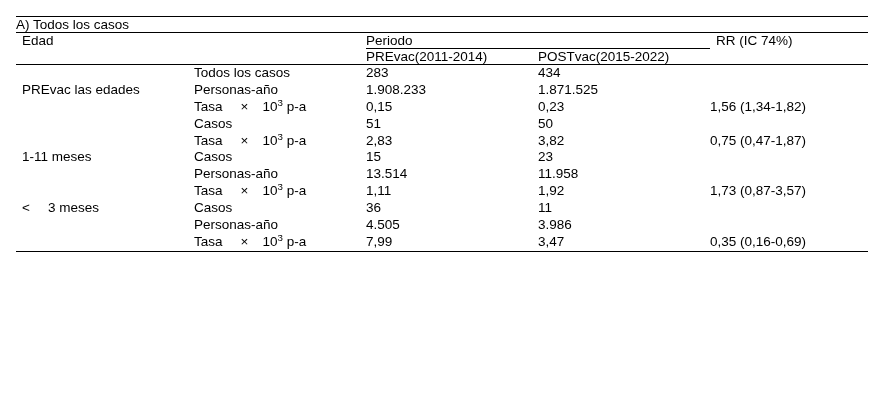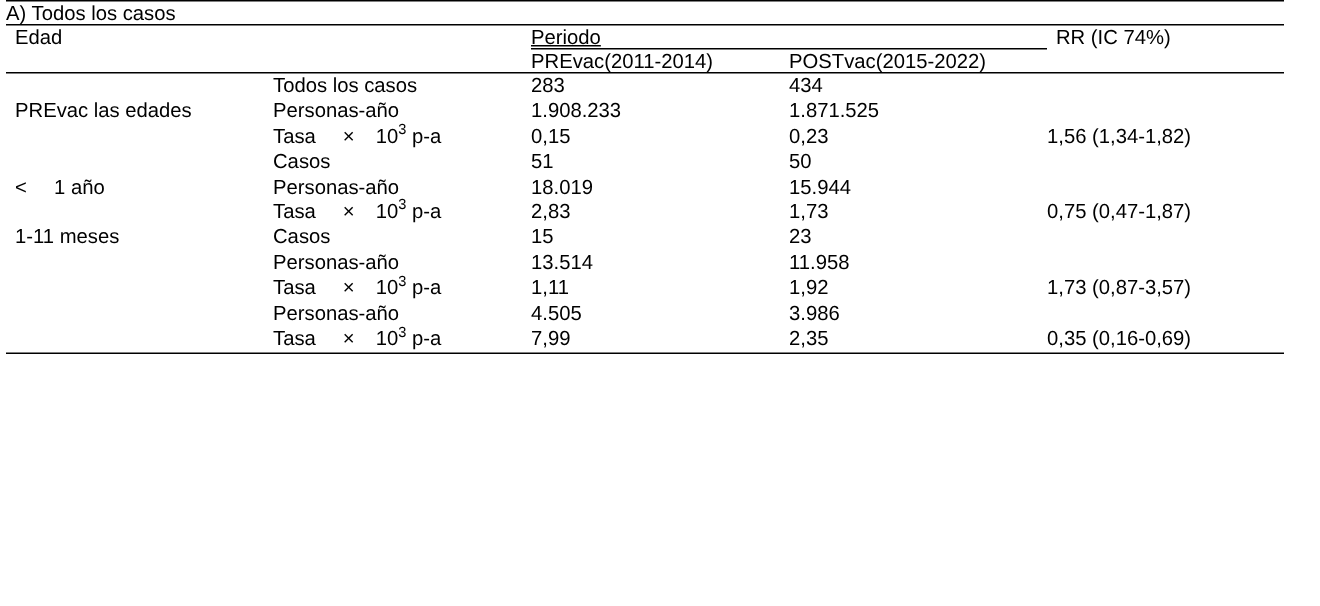--- a/index.html
+++ b/index.html
@@ -13,21 +13,22 @@
     font-family: "Liberation Sans", sans-serif;
     color: #000000;
     font-size: 13.5px;
     overflow: hidden;
   }
   .table-wrap {
     position: relative;
     width: 880px;
     height: 360px;
     box-sizing: border-box;
-    padding: 0 4px;
+    padding: 0 16px;
+    margin-top: 16px;
   }
   table.stat {
     width: 852px;
     border-collapse: collapse;
     table-layout: fixed;
   }
   table.stat td, table.stat th {
     padding: 0;
     font-weight: normal;
     vertical-align: middle;
@@ -45,21 +46,20 @@
   .title-row td {
     text-align: center;
     padding: 8px 0 9px 0;
   }
   .hdr-row td {
     padding: 8px 0 7px 0;
   }
   .hdr-periodo {
     text-align: right;
     border-bottom: 1px solid #000;
-    text-decoration: underline;
   }
   .sub-row td {
     padding: 7px 0 7px 0;
   }
   .data-row td {
     padding: 3.2px 0 3.2px 0;
     line-height: 1.25;
   }
   .col-edad { width: 178px; padding-left: 6px !important; }
   .col-label { width: 172px; }
@@ -138,31 +138,24 @@
       </tr>
 
       <tr class="data-row">
         <td class="pl6"></td>
         <td>Casos</td>
         <td>51</td>
         <td>50</td>
         <td></td>
       </tr>
       <tr class="data-row">
-        <td class="pl6"><span class="age-lt"><span class="lt">&lt;</span><span>1 año</span></span></td>
-        <td>Personas-año</td>
-        <td>18.019</td>
-        <td>15.944</td>
-        <td></td>
-      </tr>
-      <tr class="data-row">
         <td class="pl6"></td>
         <td class="tasa-lbl nowrap"><span>Tasa</span><span class="x">×</span><span>10</span><sup>3</sup>&nbsp;<span>p-a</span></td>
         <td>2,83</td>
-        <td>1,73</td>
+        <td>3,82</td>
         <td>0,75 (0,47-1,87)</td>
       </tr>
 
       <tr class="data-row">
         <td class="pl6">1-11 meses</td>
         <td>Casos</td>
         <td>15</td>
         <td>23</td>
         <td></td>
       </tr>
@@ -175,28 +168,35 @@
       </tr>
       <tr class="data-row">
         <td class="pl6"></td>
         <td class="tasa-lbl nowrap"><span>Tasa</span><span class="x">×</span><span>10</span><sup>3</sup>&nbsp;<span>p-a</span></td>
         <td>1,11</td>
         <td>1,92</td>
         <td>1,73 (0,87-3,57)</td>
       </tr>
 
       <tr class="data-row">
+        <td class="pl6"><span class="age-lt"><span class="lt">&lt;</span><span>3 meses</span></span></td>
+        <td>Casos</td>
+        <td>36</td>
+        <td>11</td>
+        <td></td>
+      </tr>
+      <tr class="data-row">
         <td class="pl6"></td>
         <td>Personas-año</td>
         <td>4.505</td>
         <td>3.986</td>
         <td></td>
       </tr>
       <tr class="data-row rule-bottom">
         <td class="pl6"></td>
         <td class="tasa-lbl nowrap"><span>Tasa</span><span class="x">×</span><span>10</span><sup>3</sup>&nbsp;<span>p-a</span></td>
         <td>7,99</td>
-        <td>2,35</td>
+        <td>3,47</td>
         <td>0,35 (0,16-0,69)</td>
       </tr>
     </tbody>
   </table>
 </div>
 
 </body></html>

